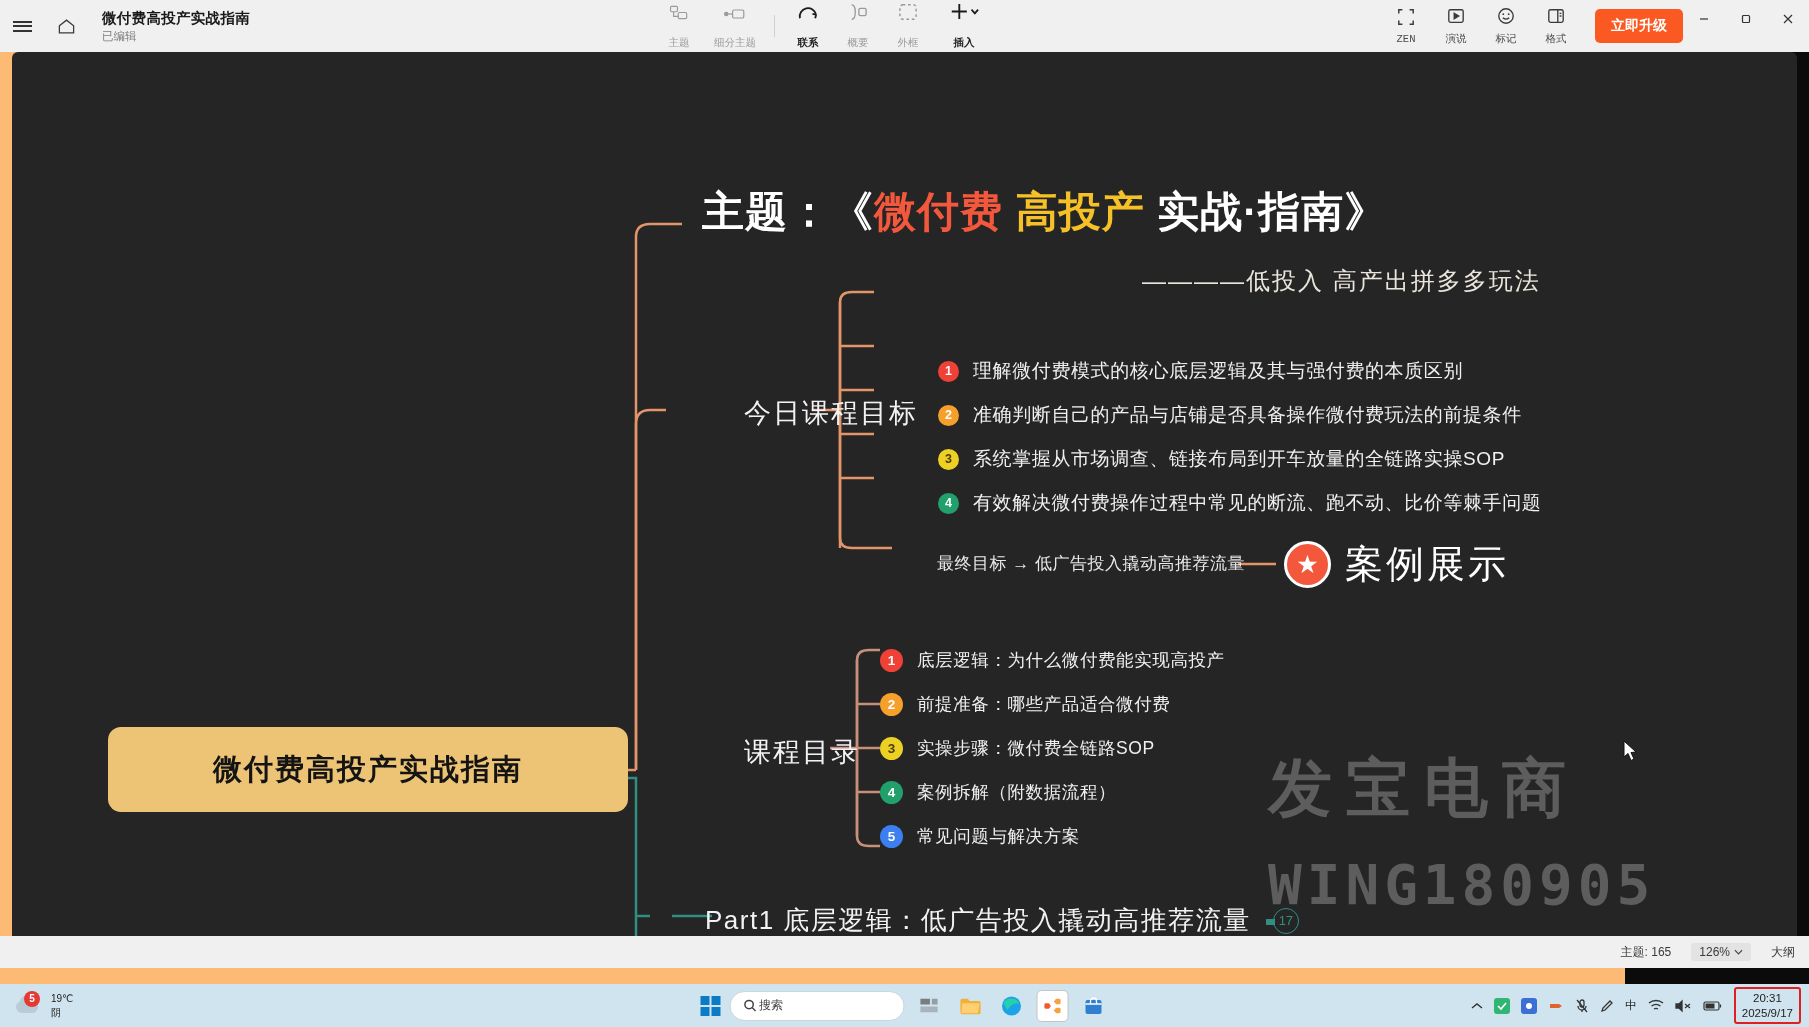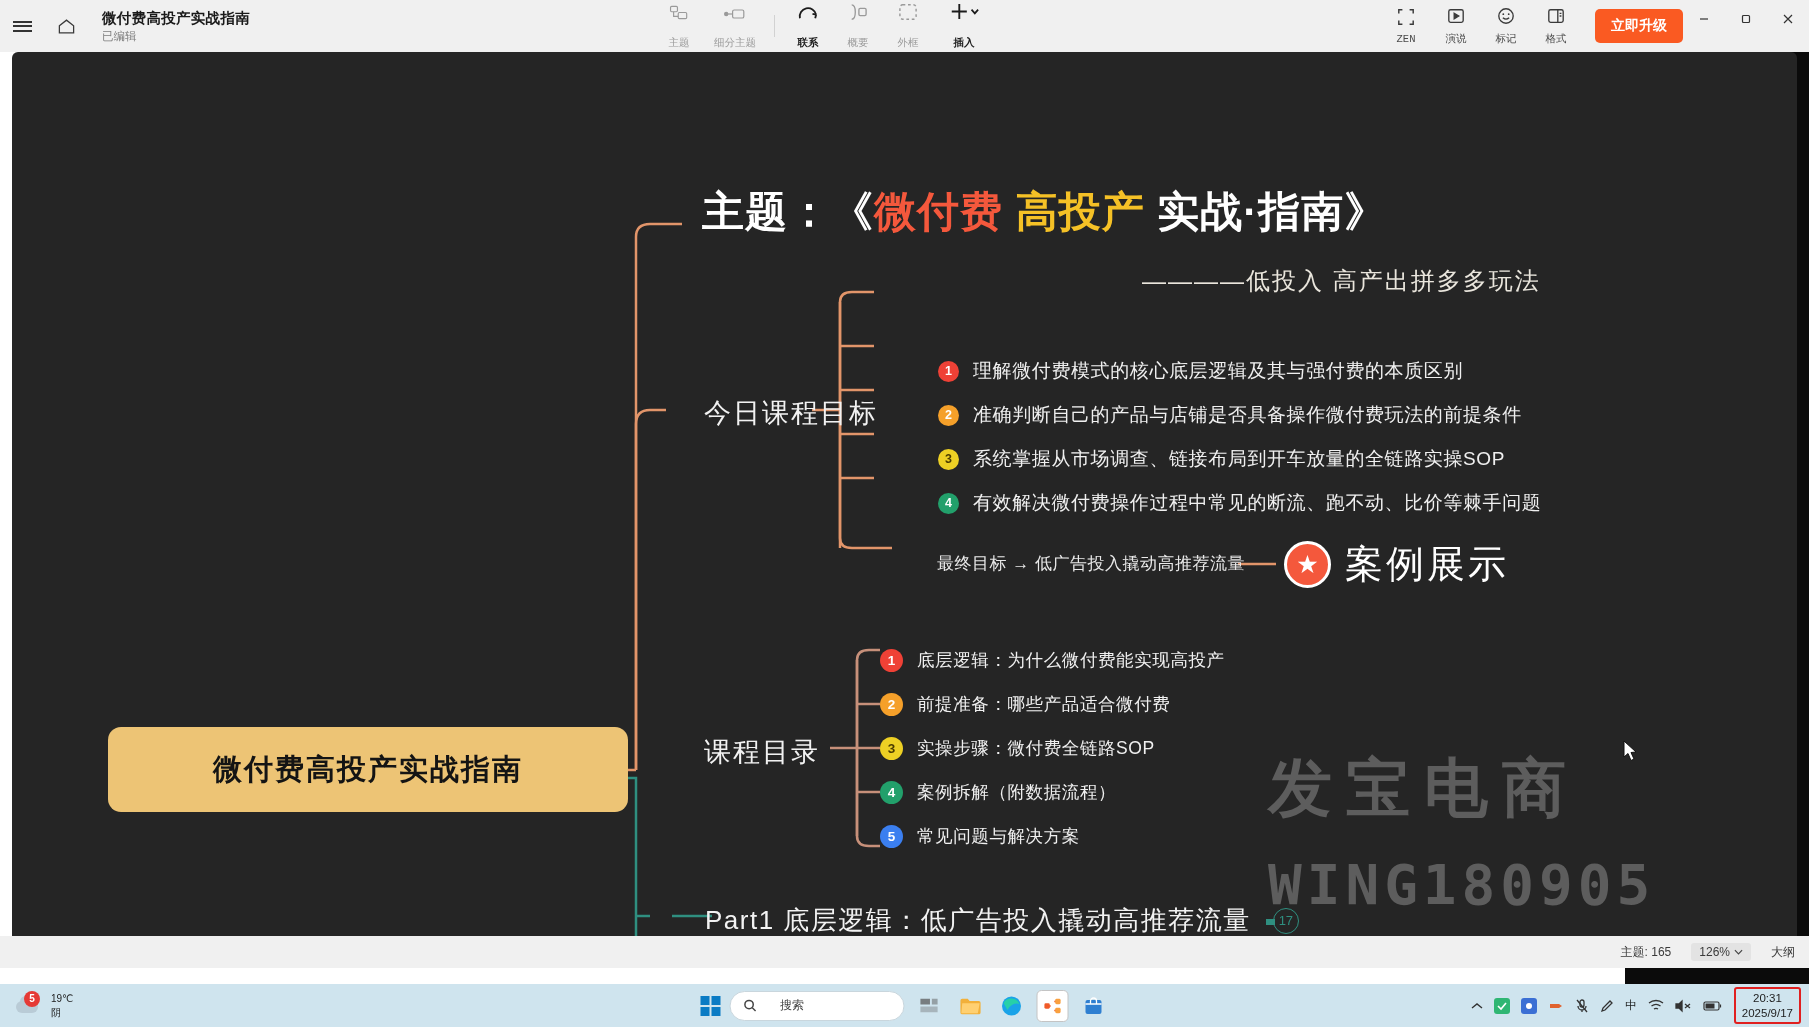--- a/index.html
+++ b/index.html
@@ -1,21 +1,21 @@
 <!DOCTYPE html>
 <html><head>
 <meta charset="utf-8">
 <style>
   * { box-sizing: border-box; margin: 0; padding: 0; }
   html, body { width: 1809px; height: 1027px; overflow: hidden; }
   body {
     font-family: "Liberation Sans", "DejaVu Sans", sans-serif;
     background: #0b0b0b;
   }
-  .app { position: relative; width: 1625px; height: 1027px; background: #ffffff; padding-left: 48px; }
+  .app { position: relative; width: 1625px; height: 1027px; background: #fdba74; padding-left: 48px; }
 
   
   .titlebar {
     position: absolute; top: 0; left: 0; width: 1809px; height: 52px;
     background: #f0f0f0; display: flex; align-items: center;
   }
   .tb-hamburger {
     width: 44px; height: 52px; display: flex; align-items: center; justify-content: center;
     cursor: pointer;
   }
@@ -63,21 +63,21 @@
     position: absolute; left: 96px; top: 675px; width: 520px; height: 85px;
     background: #edc475; border-radius: 13px; display: flex; align-items: center; justify-content: center;
     cursor: pointer;
   }
   .root-node .txt { font-size: 29px; font-weight: 800; color: #141414; letter-spacing: 2px; }
 
   
   .wires { position: absolute; inset: 0; pointer-events: none; }
 
   
-  .branch-label { position: absolute; color: #f2f2f2; font-size: 27px; letter-spacing: 2px; cursor: pointer; white-space: nowrap; }
+  .branch-label { position: absolute; color: #f2f2f2; font-size: 27px; letter-spacing: 2px; cursor: pointer; white-space: nowrap; margin-left: 40px; }
 
   
   .title-block { position: absolute; left: 690px; top: 132px; cursor: pointer; white-space: nowrap; }
   .title-block .line1 { font-size: 42px; font-weight: 800; color: #ffffff; letter-spacing: 1px; }
   .title-block .red { color: #f4583c; }
   .title-block .yellow { color: #f5c126; }
   .subtitle-line { position: absolute; left: 1130px; top: 213px; color: #eae6dd; font-size: 24px; letter-spacing: 2px; white-space: nowrap; cursor: pointer; }
 
   
   .bullet-row { position: absolute; display: flex; align-items: center; gap: 14px; cursor: pointer; white-space: nowrap; }
@@ -140,21 +140,21 @@
   .badge5 {
     position: absolute; left: 10px; top: -2px; width: 16px; height: 16px; border-radius: 50%;
     background: #e53935; color: #fff; font-size: 10px; display: flex; align-items: center; justify-content: center; font-weight: 700;
   }
   .weather-txt { font-size: 10px; color: #1c1c1c; line-height: 1.35; }
 
   .tb-apps { position: absolute; left: 50%; transform: translateX(-50%); display: flex; align-items: center; gap: 9px; }
   .win-logo { display: grid; grid-template-columns: 1fr 1fr; gap: 2px; width: 20px; height: 20px; cursor: pointer; }
   .win-logo i { background: #0a7bc4; display: block; }
   .search-box {
-    display: flex; align-items: center; gap: 24px; background: #fff; border-radius: 17px;
+    display: flex; align-items: center; gap: 3px; background: #fff; border-radius: 17px;
     height: 30px; width: 175px; padding: 0 13px; font-size: 12px; color: #444; cursor: text;
     border: 1px solid #c9d6dd;
   }
   .tbapp { width: 32px; height: 32px; border-radius: 5px; display: flex; align-items: center; justify-content: center; cursor: pointer; }
 
   .tray { position: absolute; right: 8px; display: flex; align-items: center; gap: 11px; font-size: 11.5px; color: #1c1c1c; }
   .tray .ti { cursor: pointer; display: flex; align-items: center; }
   .clock { text-align: center; line-height: 1.25; font-size: 11.5px; cursor: pointer; padding: 2px 6px; border: 2px solid #e02020; border-radius: 3px; }
 
   .cursor-arrow { position: absolute; left: 1611px; top: 688px; pointer-events: none; }

